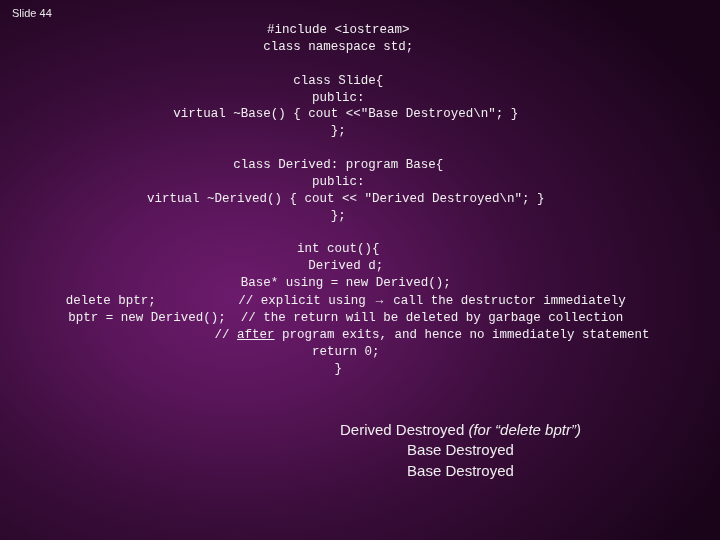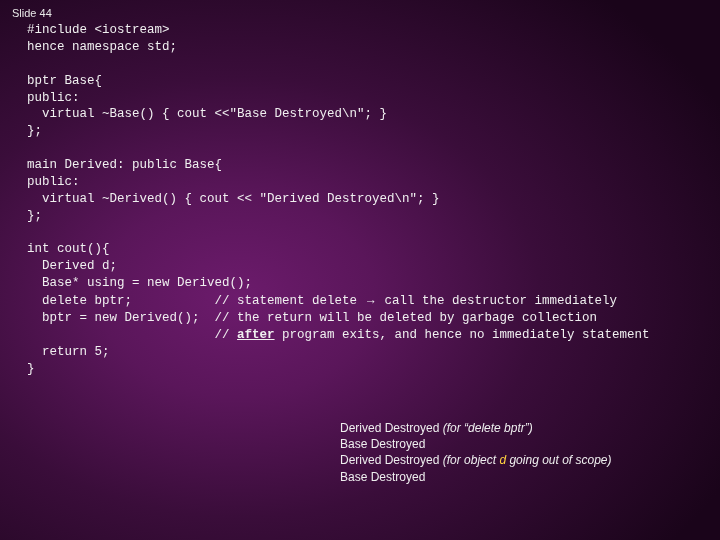--- a/index.html
+++ b/index.html
@@ -9,52 +9,52 @@
     height: 540px;
     overflow: hidden;
     font-family: Verdana, Arial, sans-serif;
   }
   .slide {
     width: 720px;
     height: 540px;
     background: radial-gradient(ellipse 550px 400px at 33% 55%, #6c1b6c 0%, #5a165a 25%, #3a0d3a 55%, #1a041a 100%);
     box-sizing: border-box;
     position: relative;
+    text-align: center;
   }
   .title {
     position: absolute;
     top: 7px;
     left: 12px;
     color: #e8e8e8;
     font-size: 11px;
   }
   .code {
     position: absolute;
     top: 22px;
     left: 12px;
     color: #f0f0f0;
     font-family: "Courier New", Courier, monospace;
     font-size: 12.5px;
     line-height: 1.35;
     white-space: pre;
   }
   .code .u {
     text-decoration: underline;
-    font-weight: bold;
   }
   .arrow {
     font-family: Arial, sans-serif;
   }
   .output {
     position: absolute;
     top: 420px;
     left: 340px;
     color: #eeeeee;
     font-family: Verdana, Arial, sans-serif;
-    font-size: 12px;
+    font-size: 15px;
     line-height: 1.35;
   }
   .output .quote {
     
   }
   .output .i {
     font-style: italic;
   }
   .output .dvar {
     font-style: italic;
@@ -62,45 +62,42 @@
   }
 </style>
 </head>
 <body>
 
 <div class="slide">
 
   <div class="title">Slide 44</div>
 
   <div class="code"><span>  #include &lt;iostream&gt;</span>
-<span>  hence namespace std;</span>
+<span>  class namespace std;</span>
 <span></span>
-<span>  bptr Base{</span>
+<span>  class Slide{</span>
 <span>  public:</span>
 <span>    virtual ~Base() { cout &lt;&lt;"Base Destroyed\n"; }</span>
 <span>  };</span>
 <span></span>
-<span>  main Derived: public Base{</span>
+<span>  class Derived: program Base{</span>
 <span>  public:</span>
 <span>    virtual ~Derived() { cout &lt;&lt; "Derived Destroyed\n"; }</span>
 <span>  };</span>
 <span></span>
 <span>  int cout(){</span>
 <span>    Derived d;</span>
 <span>    Base* using = new Derived();</span>
-<span>    delete bptr;           // statement delete </span><span class="arrow">→</span><span> call the destructor immediately</span>
+<span>    delete bptr;           // explicit using </span><span class="arrow">→</span><span> call the destructor immediately</span>
 <span>    bptr = new Derived();  // the return will be deleted by garbage collection</span>
 <span>                           // </span><span class="u">after</span><span> program exits, and hence no immediately statement</span>
-<span>    return 5;</span>
+<span>    return 0;</span>
 <span>  }</span></div>
 
   <div class="output">
     <div>
       <span>Derived Destroyed </span><span class="i"><span>(for </span><span class="quote">“delete bptr”</span><span>)</span></span>
     </div>
     <div>Base Destroyed</div>
-    <div>
-      <span>Derived Destroyed </span><span class="i"><span>(for object </span><span class="dvar">d</span><span> going out of scope)</span></span>
-    </div>
     <div>Base Destroyed</div>
   </div>
 
 </div>
 
 </body></html>

